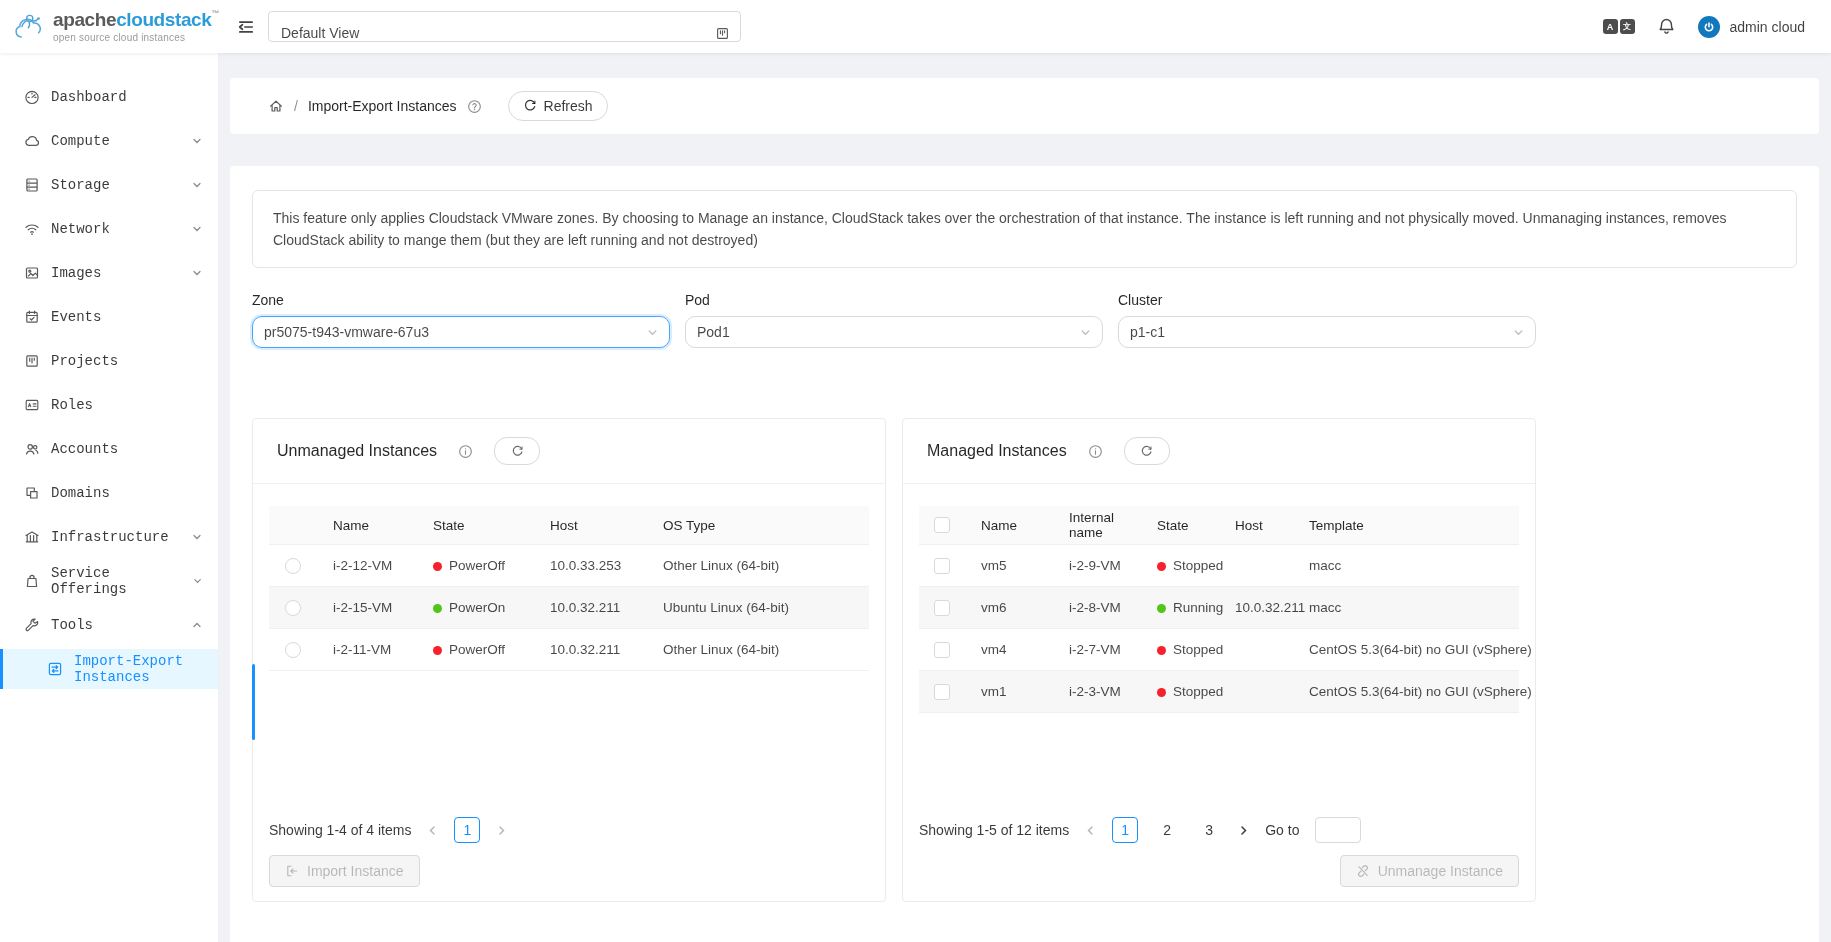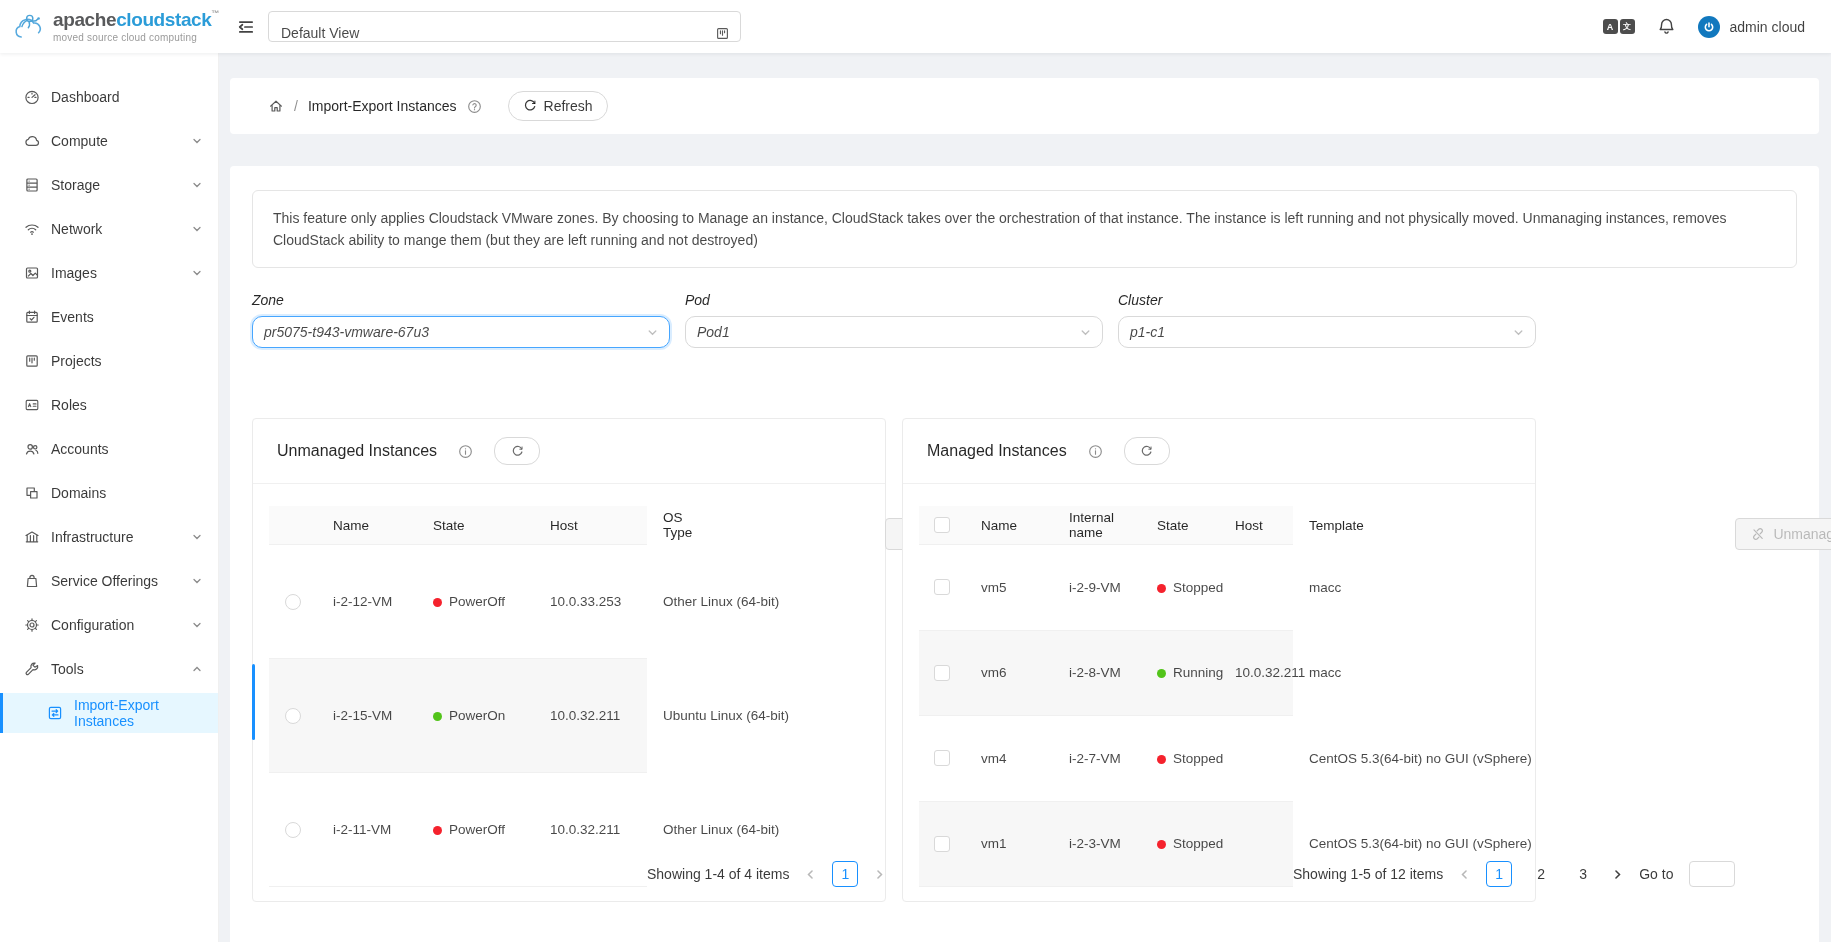--- a/index.html
+++ b/index.html
@@ -23,21 +23,21 @@
   .trans .bx{width:15px;height:15px;background:#4d4d4d;border-radius:3px;color:#fff;font-size:9px;font-weight:bold;
              display:flex;align-items:center;justify-content:center;}
   .bell{color:#434343;cursor:pointer;}
   .avatar{width:22px;height:22px;border-radius:50%;background:#1178be;display:flex;align-items:center;justify-content:center;cursor:pointer;}
   .uname{color:rgba(0,0,0,.75);margin-left:-12px;cursor:pointer;}
 
   
   .side{position:absolute;top:53px;left:0;width:219px;bottom:0;background:#fff;border-right:1px solid #f0f0f0;
         box-sizing:border-box;padding-top:24px;z-index:10;}
   .mi{height:40px;margin-bottom:4px;display:flex;align-items:center;gap:11px;padding:0 16px 0 24px;
-      color:rgba(0,0,0,.78);cursor:pointer;position:relative;}
+      color:rgba(0,0,0,.78);cursor:pointer;position:relative;font-family:Liberation Mono, monospace;}
   .mi .ic{color:#595959;flex:0 0 auto;}
   .mi .chev{margin-left:auto;color:#8c8c8c;}
   .mi.sub{padding-left:47px;background:#e6f7ff;color:#1890ff;}
   .mi.sub .ic{color:#1890ff;}
   .mi.sub::before{content:"";position:absolute;left:0;top:0;bottom:0;width:3px;background:#1890ff;}
 
   
   .main{position:absolute;top:53px;left:219px;right:0;bottom:0;box-sizing:border-box;padding:25px 12px 0 11px;overflow:hidden;}
   .crumb{height:56px;background:#fff;border-radius:4px;display:flex;align-items:center;padding:0 24px 0 38px;gap:10px;}
   .crumb .sep{color:rgba(0,0,0,.45);}
@@ -45,36 +45,36 @@
   .crumb .q{color:#8c8c8c;cursor:pointer;}
   .home{color:#595959;cursor:pointer;}
   .refresh-btn{margin-left:16px;height:30px;border:1px solid #d9d9d9;border-radius:15px;background:#fff;
                display:inline-flex;align-items:center;gap:7px;padding:0 14px;color:rgba(0,0,0,.78);font-size:14px;cursor:pointer;}
 
   .main-card{margin-top:32px;background:#fff;border-radius:4px;padding:24px 22px;height:840px;box-sizing:border-box;}
   .intro{border:1px solid #e5e5e5;border-radius:6px;padding:16px 20px;line-height:22px;color:rgba(0,0,0,.72);}
   .intro p{margin:0;}
   .intro p + p{margin-top:18px;}
 
-  .filters{margin-top:24px;display:grid;grid-template-columns:repeat(3,418px);gap:15px;font-style:italic;}
+  .filters{margin-top:24px;display:grid;grid-template-columns:repeat(3,418px);gap:15px;}
   .f-label{margin-bottom:8px;color:rgba(0,0,0,.85);}
   .sel{height:32px;box-sizing:border-box;border:1px solid #d9d9d9;border-radius:10px;background:#fff;display:flex;
        align-items:center;justify-content:space-between;padding:0 11px;color:rgba(0,0,0,.72);cursor:pointer;}
   .sel .arrow{color:#bfbfbf;}
   .sel.focused{border-color:#46a6ff;box-shadow:0 0 0 2px rgba(24,144,255,.16);}
 
   .cards{margin-top:70px;display:grid;grid-template-columns:634px 634px;gap:16px;}
   .icard{position:relative;border:1px solid #ebebeb;border-radius:4px;background:#fff;height:484px;
          display:flex;flex-direction:column;box-sizing:border-box;}
   .icard-h{height:64px;flex:0 0 auto;display:flex;align-items:center;gap:21px;padding:0 24px;border-bottom:1px solid #f0f0f0;}
   .icard-h .t{font-size:16px;color:rgba(0,0,0,.85);font-weight:500;}
   .info{color:#8c8c8c;cursor:pointer;}
   .pill{width:44px;height:26px;border:1px solid #d9d9d9;border-radius:13px;background:#fff;display:flex;
         align-items:center;justify-content:center;color:#6b6b6b;cursor:pointer;}
-  .icard-b{flex:1;display:flex;padding:22px 16px 14px;box-sizing:border-box;min-height:0;}
+  .icard-b{flex:1;display:flex;flex-direction:column;padding:22px 16px 14px;box-sizing:border-box;min-height:0;}
 
   table{width:100%;border-collapse:collapse;font-size:13.5px;table-layout:fixed;}
   thead th{background:#fafafa;height:38px;text-align:left;padding:0 0 0 16px;color:rgba(0,0,0,.85);
            font-weight:500;border-bottom:1px solid #f0f0f0;}
   tbody td{height:41px;padding:0 0 0 16px;border-bottom:1px solid #f0f0f0;color:rgba(0,0,0,.72);
            white-space:nowrap;overflow:visible;}
   tbody tr:nth-child(even){background:#f7f7f7;}
   th.ctr,td.ctr{padding-left:0;text-align:center;}
   .dot{display:inline-block;width:9px;height:9px;border-radius:50%;margin-right:7px;vertical-align:-1px;}
   .radio{width:16px;height:16px;box-sizing:border-box;border:1px solid #d9d9d9;border-radius:50%;background:#fff;
@@ -103,21 +103,21 @@
   <div class="hdr">
     <div class="logo">
       <svg width="48" height="42" viewBox="0 0 48 42">
         <path d="M13 35 a7.5 7.5 0 0 1-2-14.6 A10.5 10.5 0 0 1 30.5 15.5 a8 8 0 0 1 7 13.5" fill="#fff" stroke="#57aadf" stroke-width="2.2" stroke-linecap="round"></path>
         <circle cx="25" cy="9" r="4.4" fill="none" stroke="#4da4d8" stroke-width="2"></circle>
         <path d="M28 12 q5 2 8 -2 M21.5 11.5 q-6 3 -7.5 9 M24 13.5 q2 5 -1 8.5" fill="none" stroke="#4da4d8" stroke-width="2" stroke-linecap="round"></path>
         <circle cx="37.5" cy="9" r="1.8" fill="#4da4d8"></circle>
       </svg>
       <div>
         <div class="lg-line"><span class="lg-gray">apache</span><span class="lg-blue">cloudstack</span><span class="lg-tm">™</span></div>
-        <div class="tagline">moved source cloud computing</div>
+        <div class="tagline">open source cloud instances</div>
       </div>
     </div>
     <span class="fold">
       <svg width="18" height="18" viewBox="0 0 16 16" fill="none" stroke="currentColor" stroke-width="1.5" stroke-linecap="round" stroke-linejoin="round">
         <path d="M2.5 3.6h11M7 8h6.5M2.5 12.4h11M4.8 6 2.4 8l2.4 2"></path>
       </svg>
     </span>
     <div class="view-box">
       <span class="grow">Default View</span>
       <svg width="15" height="15" viewBox="0 0 16 16" fill="none" stroke="#595959" stroke-width="1.2" stroke-linecap="round">
@@ -259,31 +259,20 @@
       <svg class="ic" width="16" height="16" viewBox="0 0 16 16" fill="none" stroke="currentColor" stroke-width="1.2" stroke-linejoin="round">
         <path d="M4.1 5.5h7.8l.7 8H3.4z"></path>
           <path d="M5.9 5.4v-1a2.1 2.1 0 0 1 4.2 0v1"></path>
       </svg>
       <span>Service Offerings</span>
       <svg class="chev" width="10" height="10" viewBox="0 0 10 10" fill="none" stroke="currentColor" stroke-width="1.3" stroke-linecap="round">
           <path d="M2 3.5l3 3 3-3"></path>
         </svg>
     </div>
 
-    <div class="mi">
-      <svg class="ic" width="16" height="16" viewBox="0 0 16 16" fill="none" stroke="currentColor" stroke-width="1.2" stroke-linecap="round">
-        <circle cx="8" cy="8" r="2"></circle>
-          <circle cx="8" cy="8" r="4.5"></circle>
-        <path d="M8 1.8v1.7M8 12.5v1.7M1.8 8h1.7M12.5 8h1.7M3.6 3.6l1.2 1.2M11.2 11.2l1.2 1.2M3.6 12.4l1.2-1.2M11.2 4.8l1.2-1.2"></path>
-      </svg>
-      <span>Configuration</span>
-      <svg class="chev" width="10" height="10" viewBox="0 0 10 10" fill="none" stroke="currentColor" stroke-width="1.3" stroke-linecap="round">
-          <path d="M2 3.5l3 3 3-3"></path>
-        </svg>
-    </div>
 
     <div class="mi">
       <svg class="ic" width="16" height="16" viewBox="0 0 16 16" fill="none" stroke="currentColor" stroke-width="1.2" stroke-linecap="round" stroke-linejoin="round">
         <path d="M13.6 4.6a3.4 3.4 0 0 1-4.6 4L4.3 13.3a1.35 1.35 0 0 1-1.9-1.9L7.1 6.7a3.4 3.4 0 0 1 4-4.5L9 4.3l1.9 1.9z"></path>
       </svg>
       <span>Tools</span>
       <svg class="chev" width="10" height="10" viewBox="0 0 10 10" fill="none" stroke="currentColor" stroke-width="1.3" stroke-linecap="round">
           <path d="M2 6.5l3-3 3 3"></path>
         </svg>
     </div>

